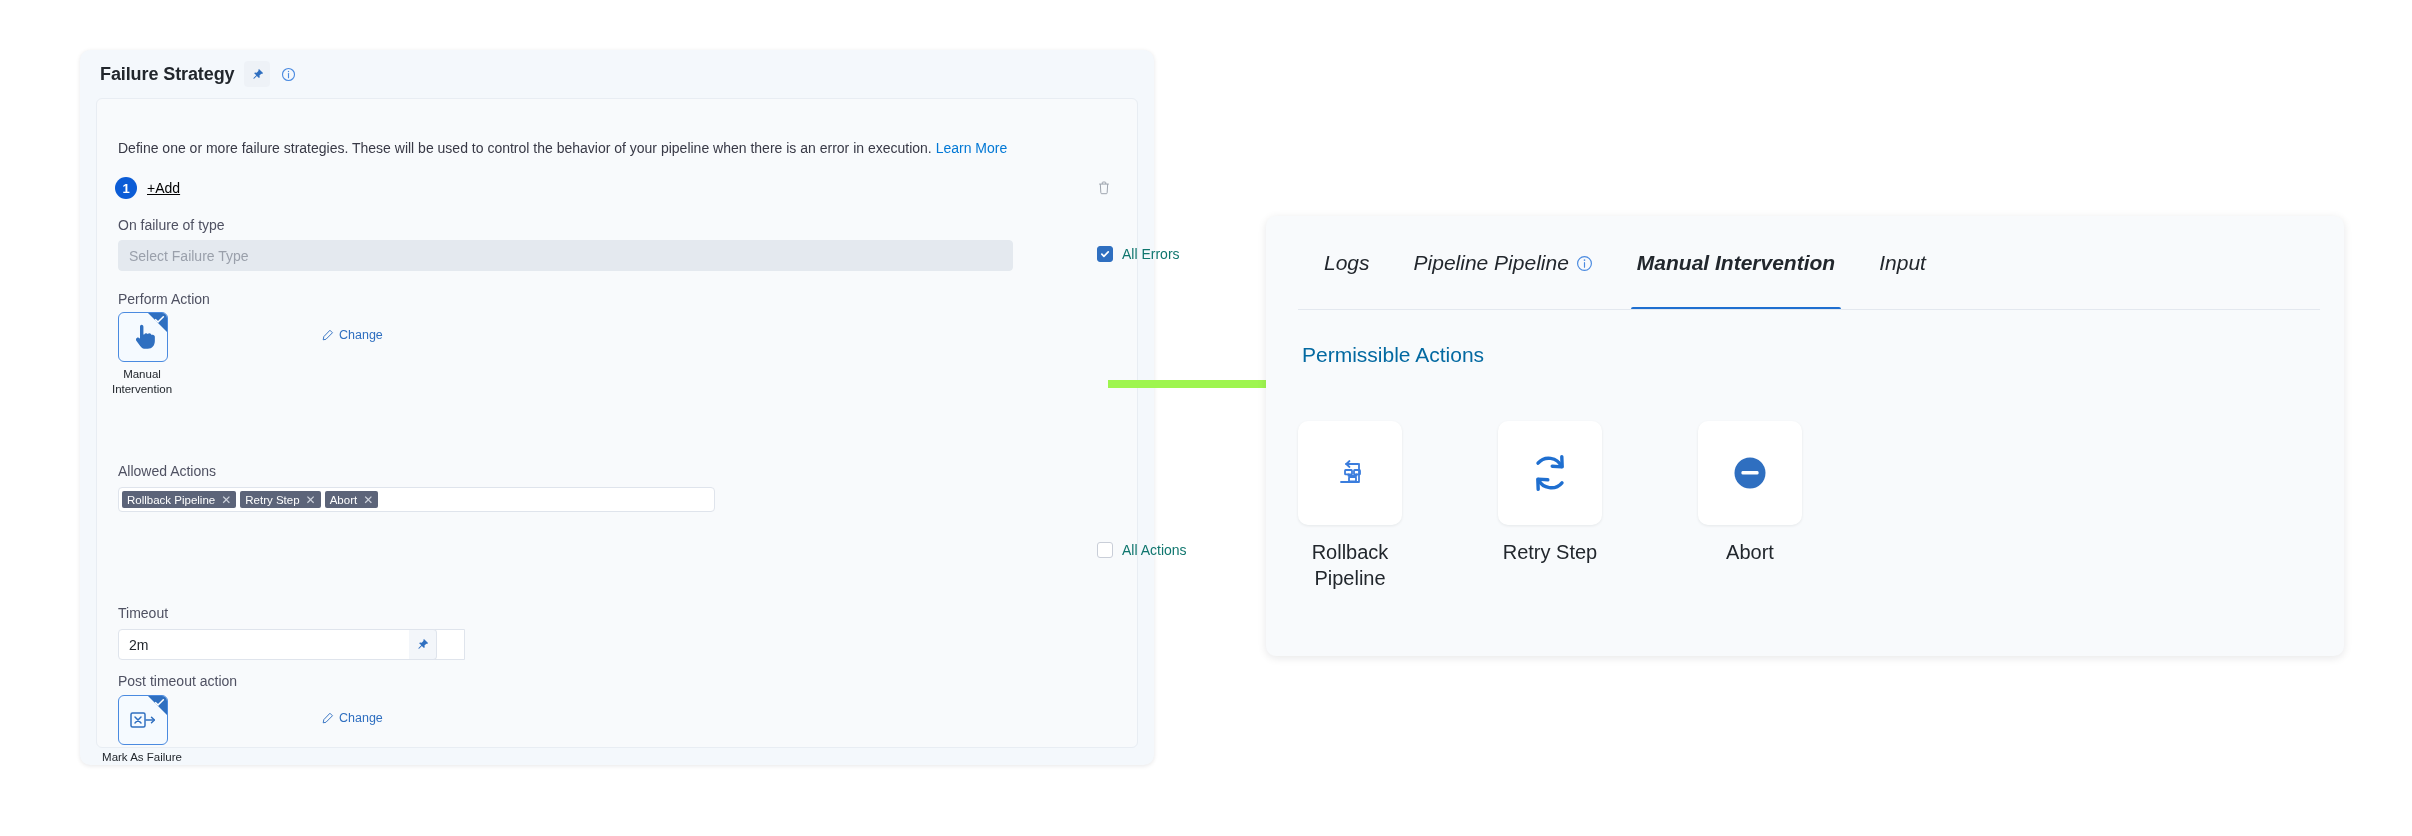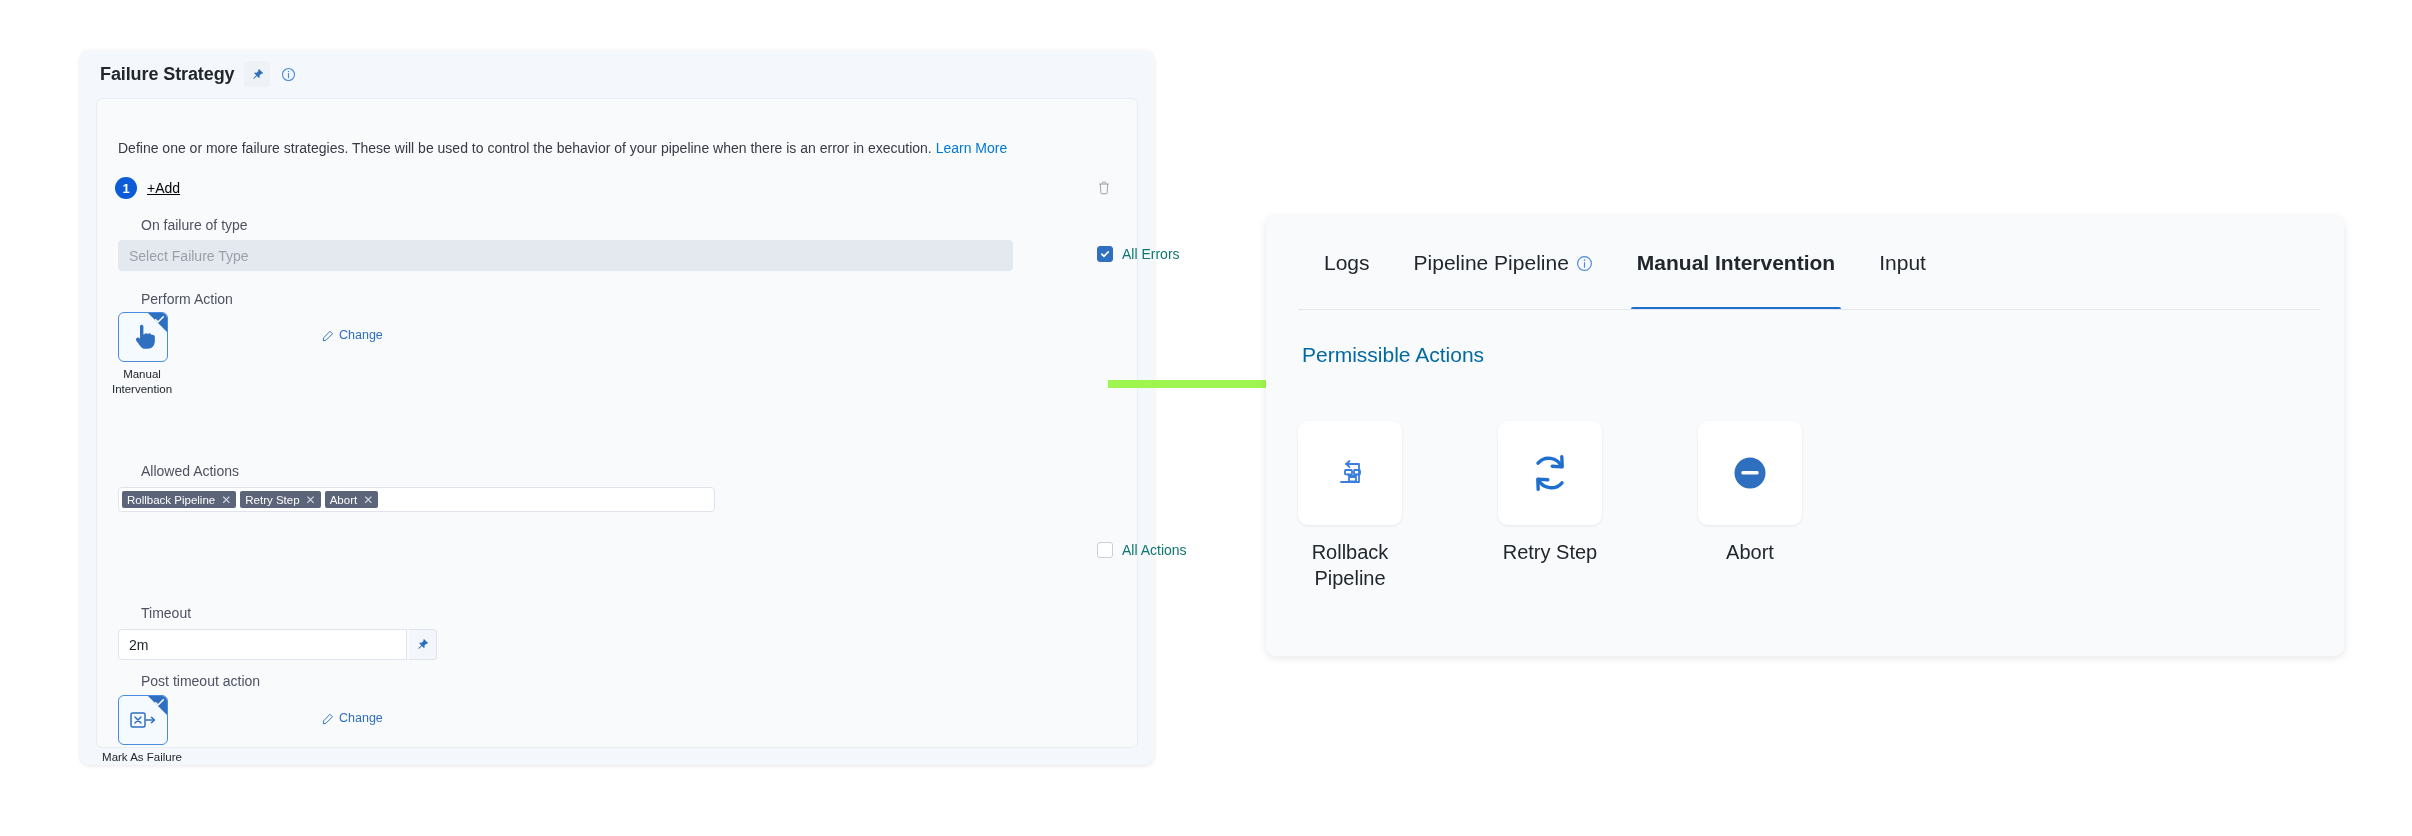--- a/index.html
+++ b/index.html
@@ -107,21 +107,20 @@
     top: 78px;
     width: 22px; height: 22px;
     display: flex; align-items: center; justify-content: center;
     cursor: pointer;
   }
 
   .field-label {
     position: absolute;
     font-size: 14px;
     color: #4f5162;
-    margin-left: 23px;
   }
 
   #sel-failure-type {
     position: absolute;
     left: 0px;
     top: 0px;
     width: 895px;
     height: 31px;
     background: #e4e9ef;
     border: 1px solid #e4e9ef;
@@ -178,21 +177,21 @@
     position: absolute;
     font-size: 11.5px;
     color: #22272d;
     text-align: center;
     line-height: 1.28;
     width: 80px;
   }
   .change-link {
     position: absolute;
     display: flex;
-    align-items: flex-end;
+    align-items: center;
     gap: 5px;
     font-size: 12.5px;
     color: #2f6fc0;
     cursor: pointer;
   }
 
   #allowed-actions-box {
     position: absolute;
     width: 597px;
     height: 25px;
@@ -219,21 +218,21 @@
   }
   .tag-x {
     font-size: 12px;
     color: #cfd4de;
     cursor: pointer;
     line-height: 1;
   }
 
   #timeout-input {
     position: absolute;
-    width: 289px;
+    width: 347px;
     height: 31px;
     background: #ffffff;
     border: 1px solid #dfe4ec;
     border-radius: 4px 0 0 4px;
     box-sizing: border-box;
     font-family: "Liberation Sans", sans-serif;
     font-size: 14px;
     color: #22272d;
     padding: 0 10px;
   }
@@ -293,20 +292,21 @@
     position: relative;
     height: 94px;
     display: flex;
     align-items: center;
     gap: 7px;
     padding: 0 22px;
     font-size: 21px;
     color: #22272d;
     cursor: pointer;
     white-space: nowrap;
+    font-style: italic;
   }
   .tab.active { font-weight: bold; }
   .tab.active::after {
     content: "";
     position: absolute;
     left: 16px; right: 16px;
     bottom: 0;
     height: 3px;
     background: #1f6fd0;
     border-radius: 2px 2px 0 0;

